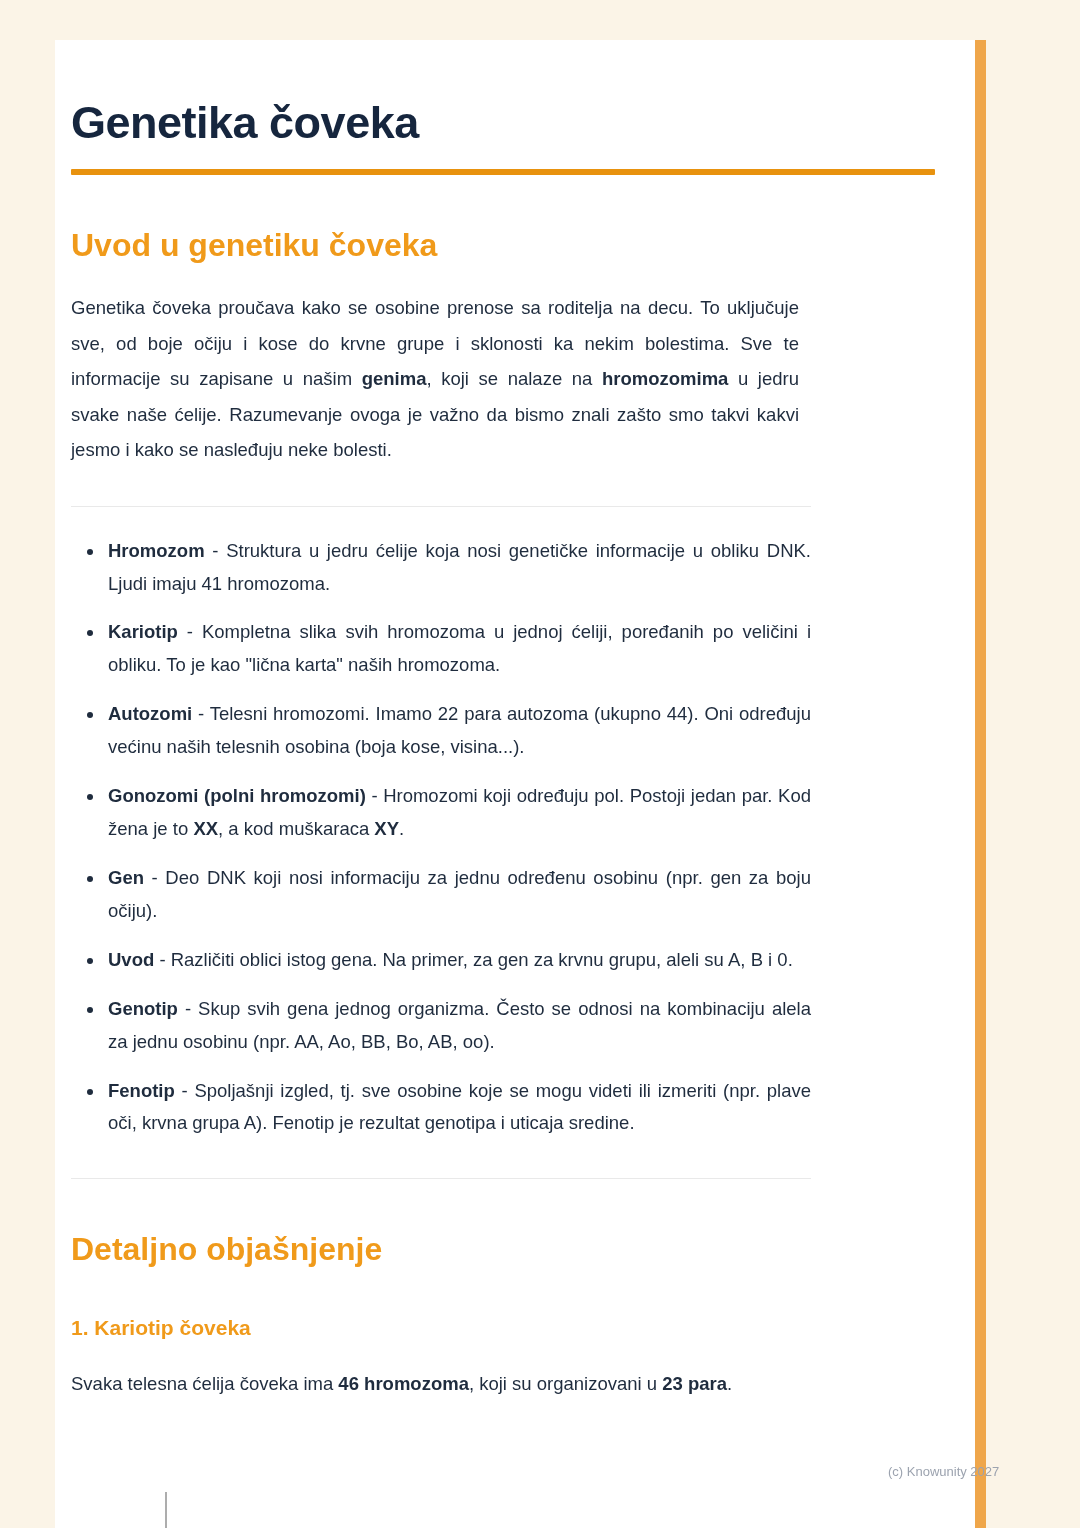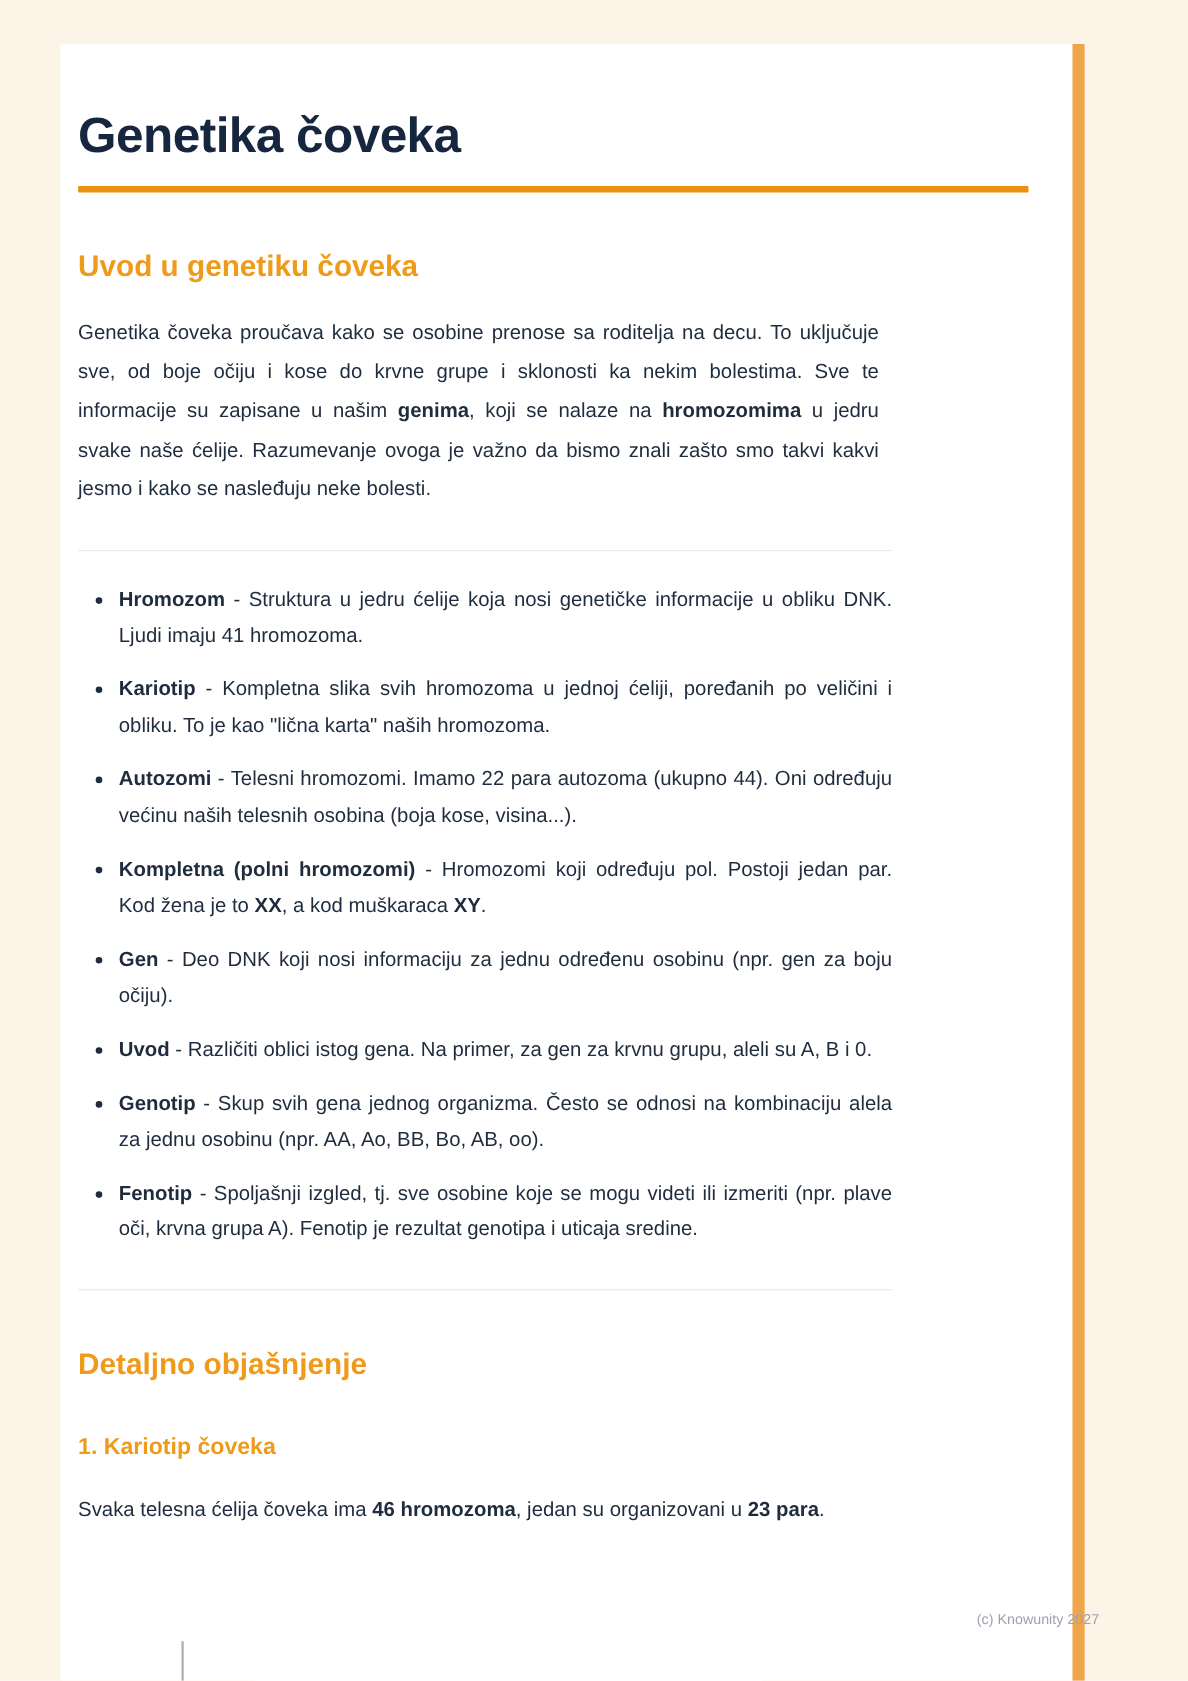--- a/index.html
+++ b/index.html
@@ -28,21 +28,21 @@
     letter-spacing:-0.5px;
     color:#16263E;
   }
   .title-rule {
     height:6px; background:#E8920E;
     margin-top:20px; border-radius:1px;
   }
   .text-col { width:740px; }
   h2.section-heading {
     margin:52px 0 0 0;
-    font-size:27px; font-weight:700;
+    font-size:32px; font-weight:700;
     color:#F09A1A;
   }
   h3.subsection-heading {
     margin:48px 0 0 0;
     font-size:21px; font-weight:700;
     color:#F09A1A;
   }
   p.body {
     margin:26px 12px 0 0;
     font-size:18.5px; line-height:1.92;
@@ -92,35 +92,35 @@
       <div class="divider"></div>
 
       <ul class="terms">
 
           <li><strong>Hromozom</strong><span> - Struktura u jedru ćelije koja nosi genetičke informacije u obliku DNK. Ljudi imaju 41 hromozoma.</span></li>
 
           <li><strong>Kariotip</strong><span> - Kompletna slika svih hromozoma u jednoj ćeliji, poređanih po veličini i obliku. To je kao "lična karta" naših hromozoma.</span></li>
 
           <li><strong>Autozomi</strong><span> - Telesni hromozomi. Imamo 22 para autozoma (ukupno 44). Oni određuju većinu naših telesnih osobina (boja kose, visina...).</span></li>
 
-          <li><strong>Kompletna (polni hromozomi)</strong><span> - Hromozomi koji određuju pol. Postoji jedan par. Kod žena je to </span><strong>XX</strong><span>, a kod muškaraca </span><strong>XY</strong><span>.</span></li>
+          <li><strong>Gonozomi (polni hromozomi)</strong><span> - Hromozomi koji određuju pol. Postoji jedan par. Kod žena je to </span><strong>XX</strong><span>, a kod muškaraca </span><strong>XY</strong><span>.</span></li>
 
           <li><strong>Gen</strong><span> - Deo DNK koji nosi informaciju za jednu određenu osobinu (npr. gen za boju očiju).</span></li>
 
           <li><strong>Uvod</strong><span> - Različiti oblici istog gena. Na primer, za gen za krvnu grupu, aleli su A, B i 0.</span></li>
 
           <li><strong>Genotip</strong><span> - Skup svih gena jednog organizma. Često se odnosi na kombinaciju alela za jednu osobinu (npr. AA, Ao, BB, Bo, AB, oo).</span></li>
 
           <li><strong>Fenotip</strong><span> - Spoljašnji izgled, tj. sve osobine koje se mogu videti ili izmeriti (npr. plave oči, krvna grupa A). Fenotip je rezultat genotipa i uticaja sredine.</span></li>
         </ul>
 
       <div class="divider"></div>
 
       <h2 class="section-heading">Detaljno objašnjenje</h2>
       <h3 class="subsection-heading">1. Kariotip čoveka</h3>
-      <p class="body"><span>Svaka telesna ćelija čoveka ima </span><strong>46 hromozoma</strong><span>, jedan su organizovani u </span><strong>23 para</strong><span>.</span></p>
+      <p class="body"><span>Svaka telesna ćelija čoveka ima </span><strong>46 hromozoma</strong><span>, koji su organizovani u </span><strong>23 para</strong><span>.</span></p>
     </div>
   </div>
 </div>
 
 <div class="stripe"></div>
 <div class="table-edge"></div>
 <div class="copyright">(c) Knowunity 2027</div>
 
 </body></html>

